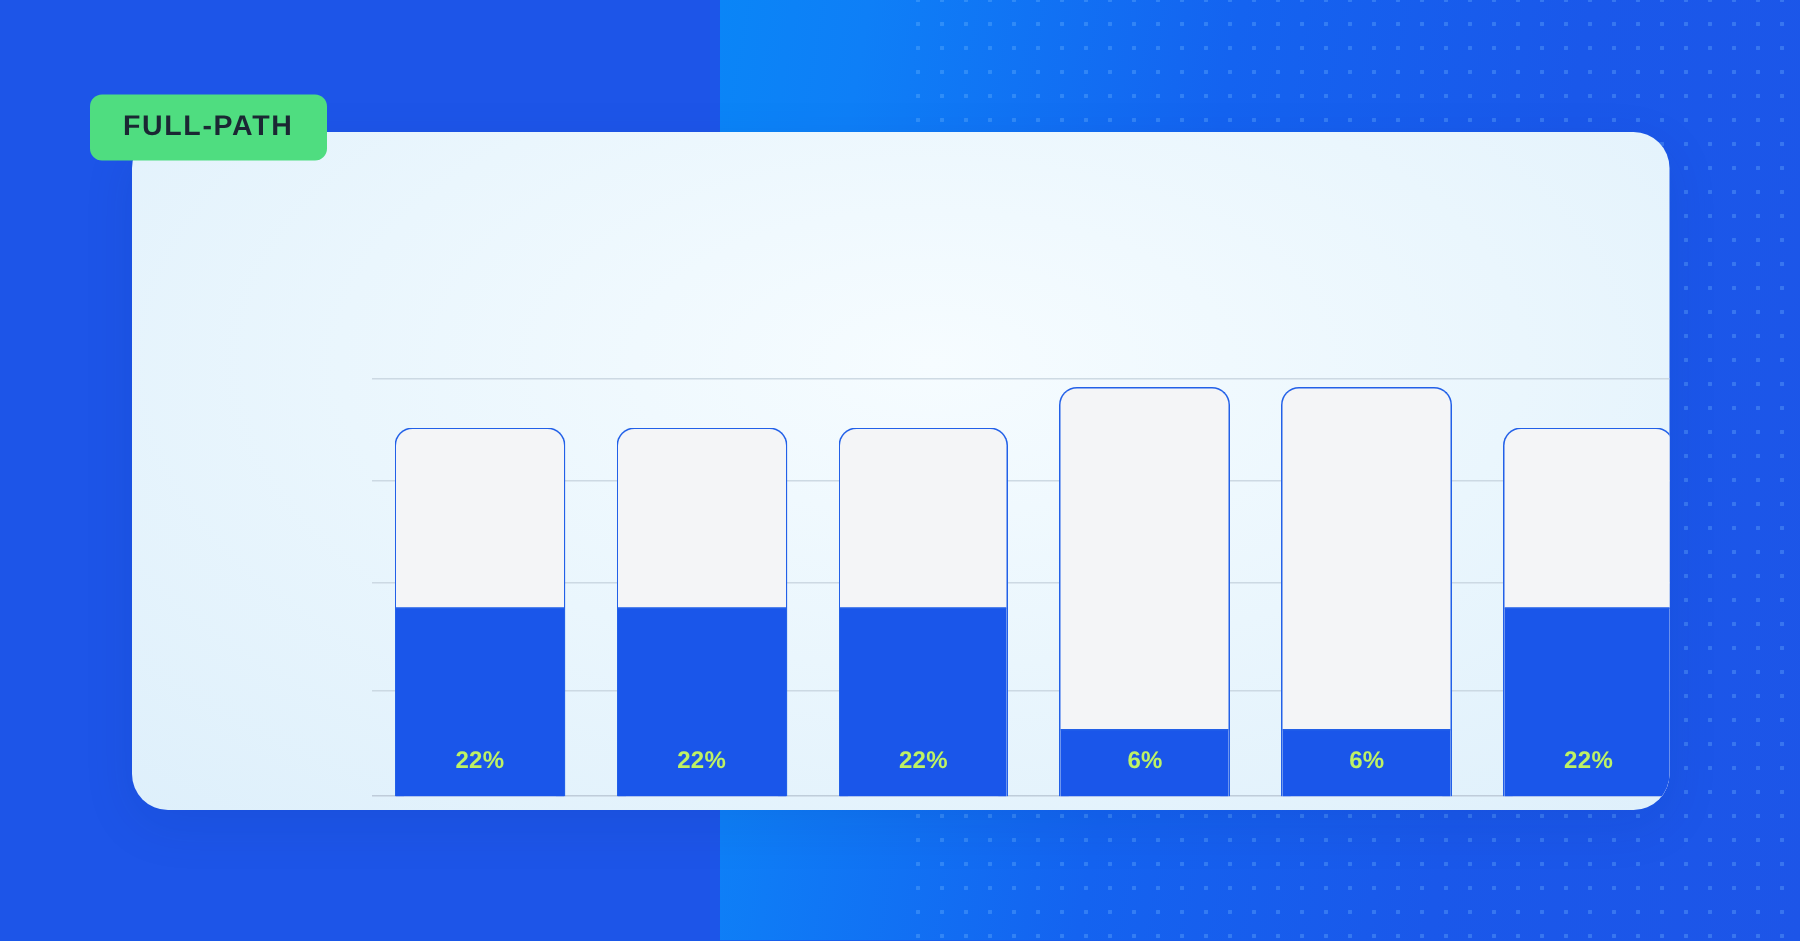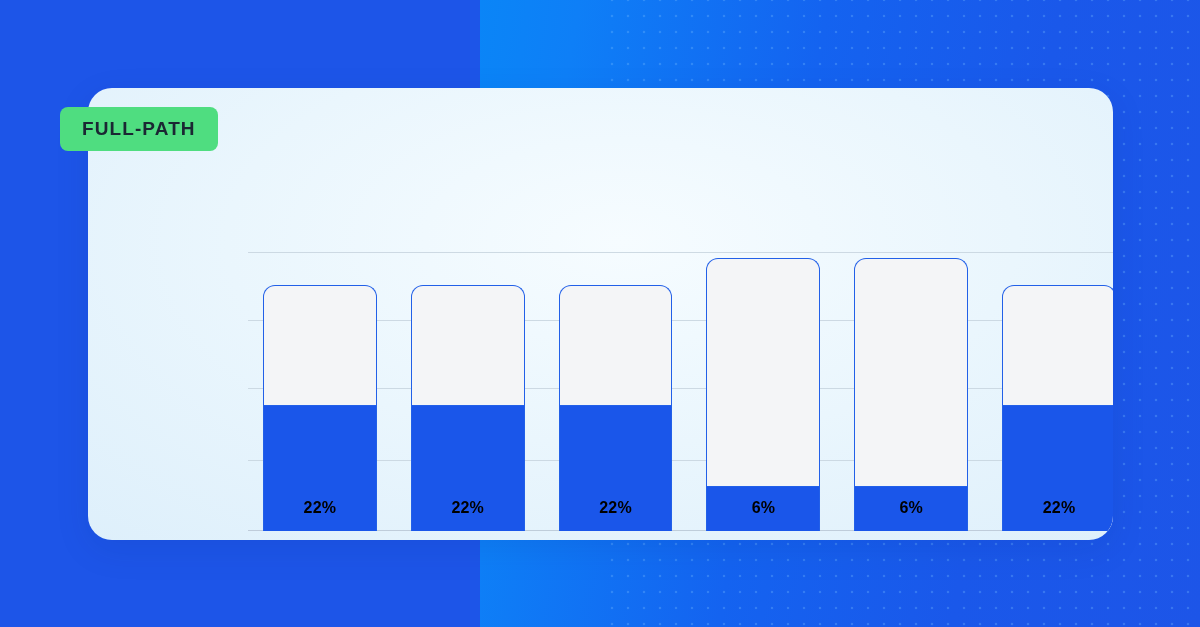--- a/index.html
+++ b/index.html
@@ -64,21 +64,20 @@
     padding: 0 22px;
     display: flex;
     align-items: center;
     border-radius: 8px;
     background: #4fdd80;
     color: #1b2733;
     font-size: 19px;
     font-weight: bold;
     letter-spacing: 1.1px;
     z-index: 6;
-    margin-top: 44px;
   }
 
   
   .plot {
     position: absolute;
     left: 160px;
     top: 164px;
     width: 883px;
     height: 279px;
   }
@@ -138,21 +137,21 @@
     position: absolute;
     left: 0; right: 0; top: 0;
     height: 1px;
     background: #2260e8;
   }
   .bar-value {
     position: absolute;
     bottom: 14px;
     left: 0; right: 0;
     text-align: center;
-    color: #000000;
+    color: #bef264;
     font-size: 16px;
     font-weight: bold;
     letter-spacing: .2px;
   }
 </style>
 </head>
 <body>
 
 <div class="bg-root">
   <div class="bg-left"></div>

